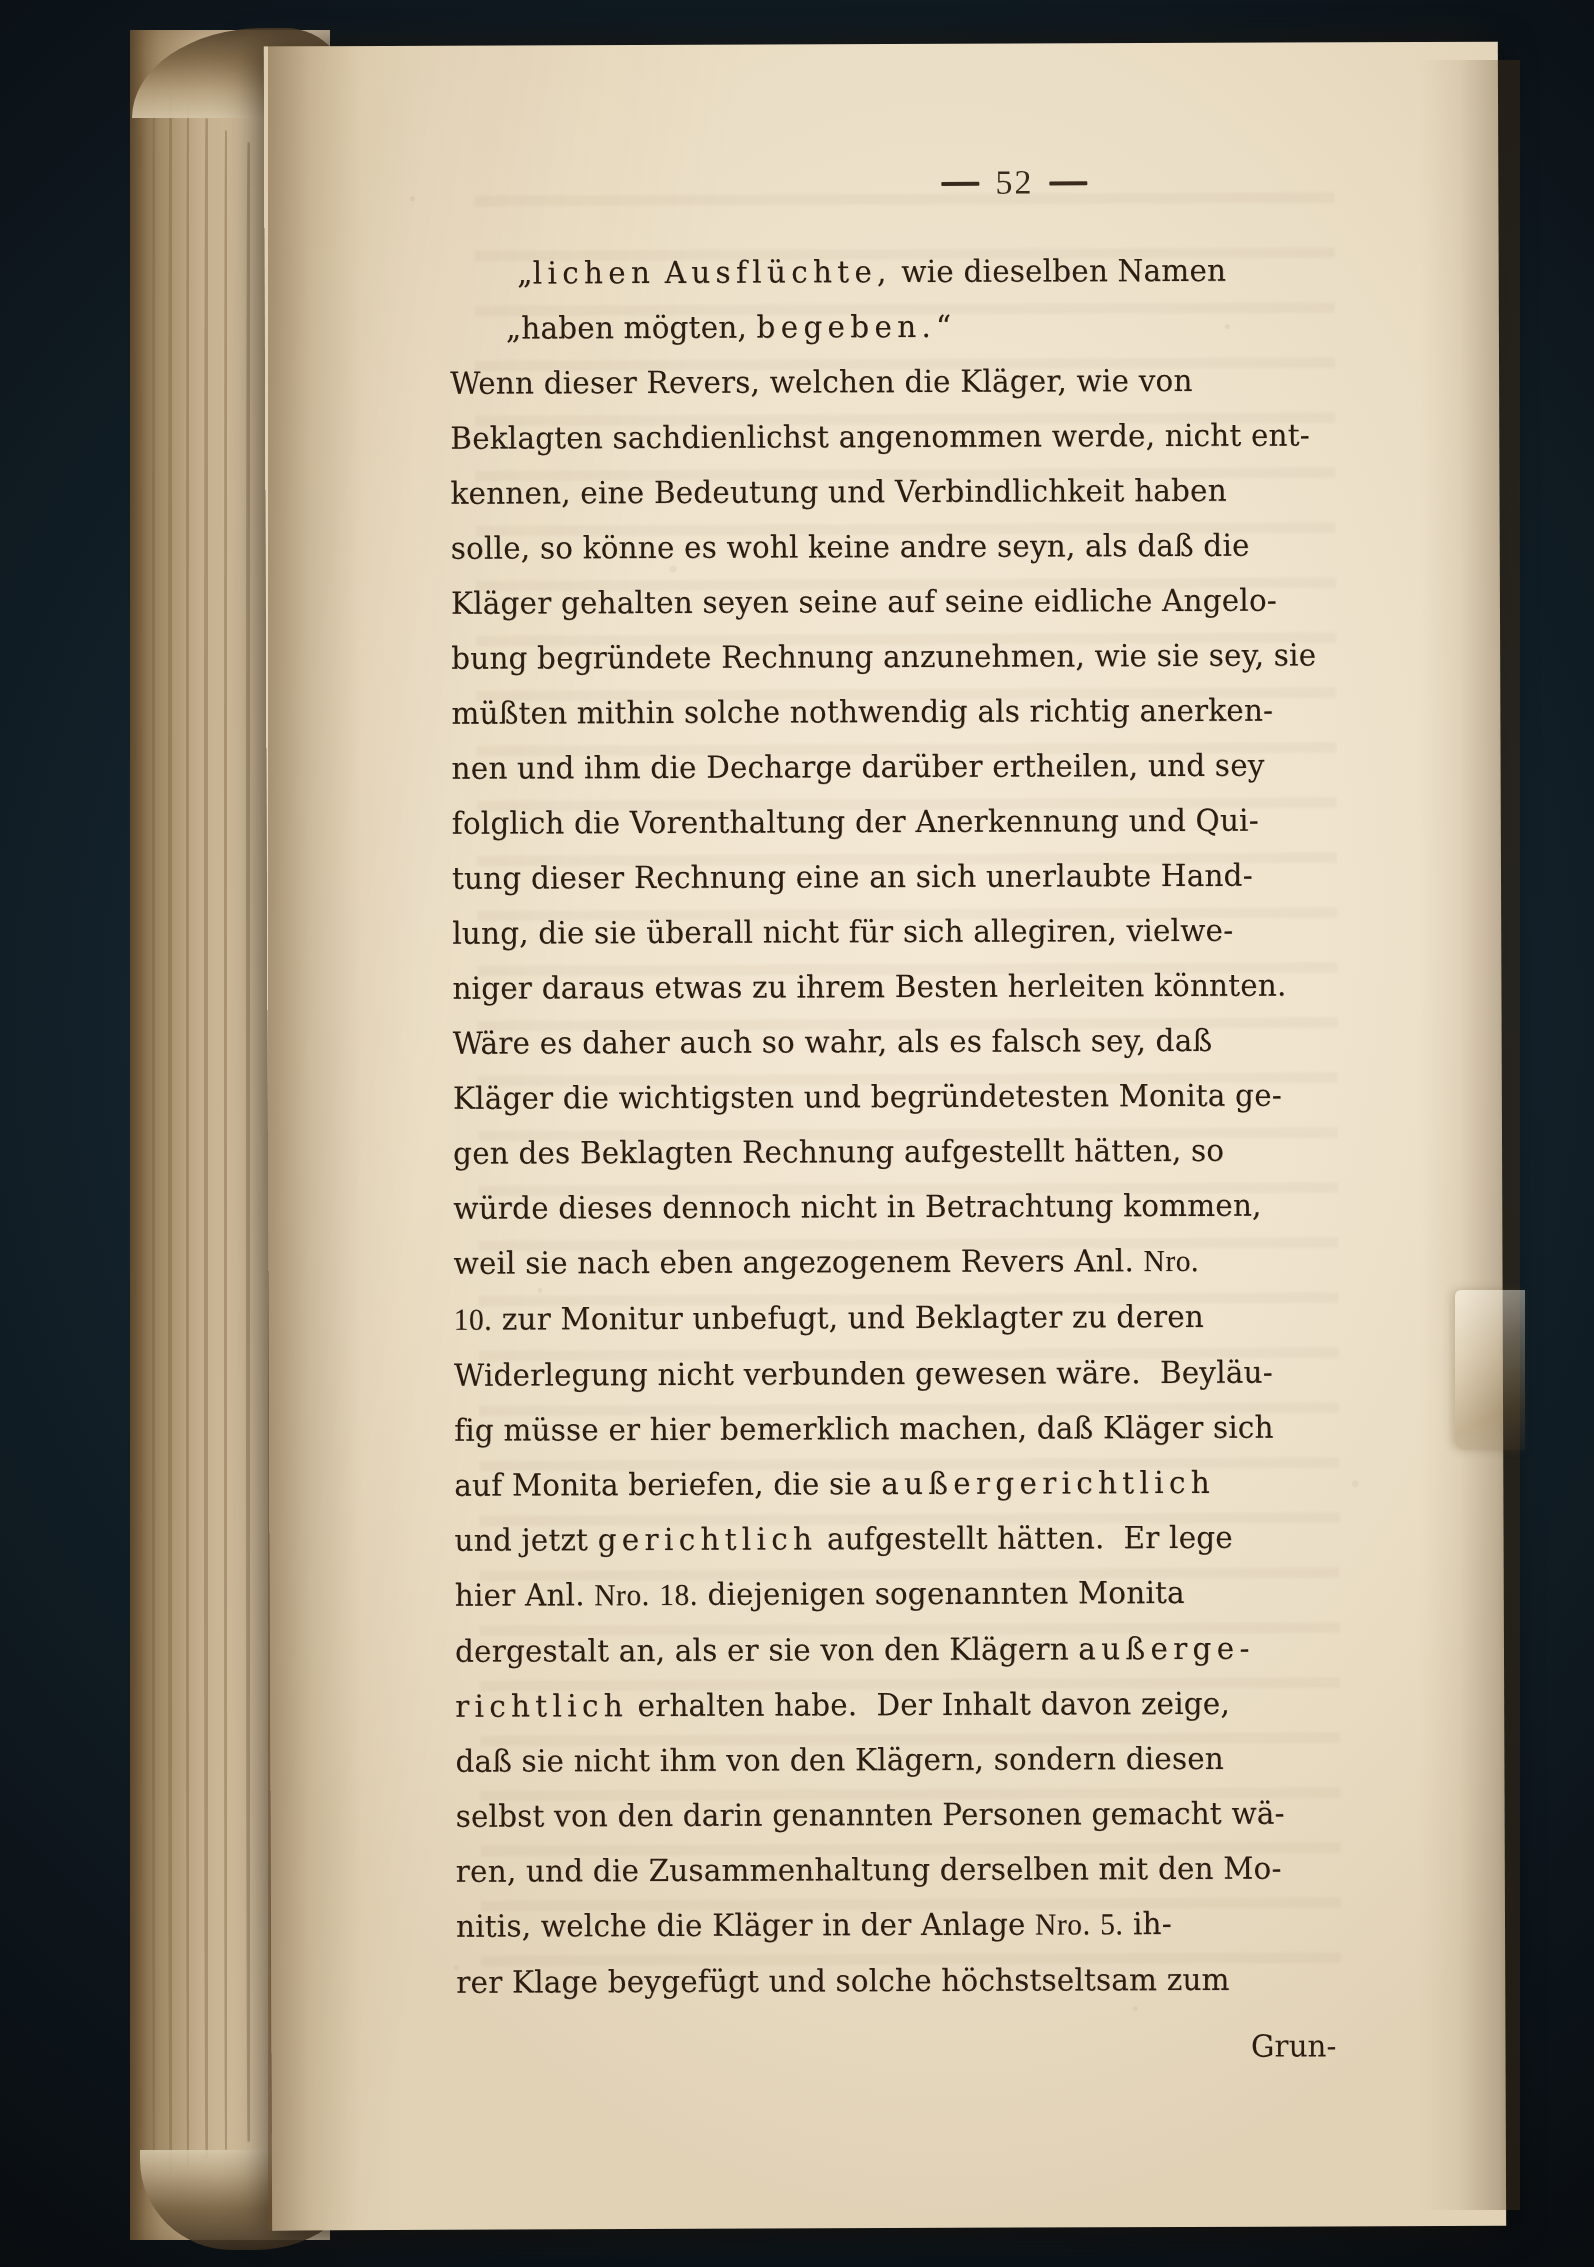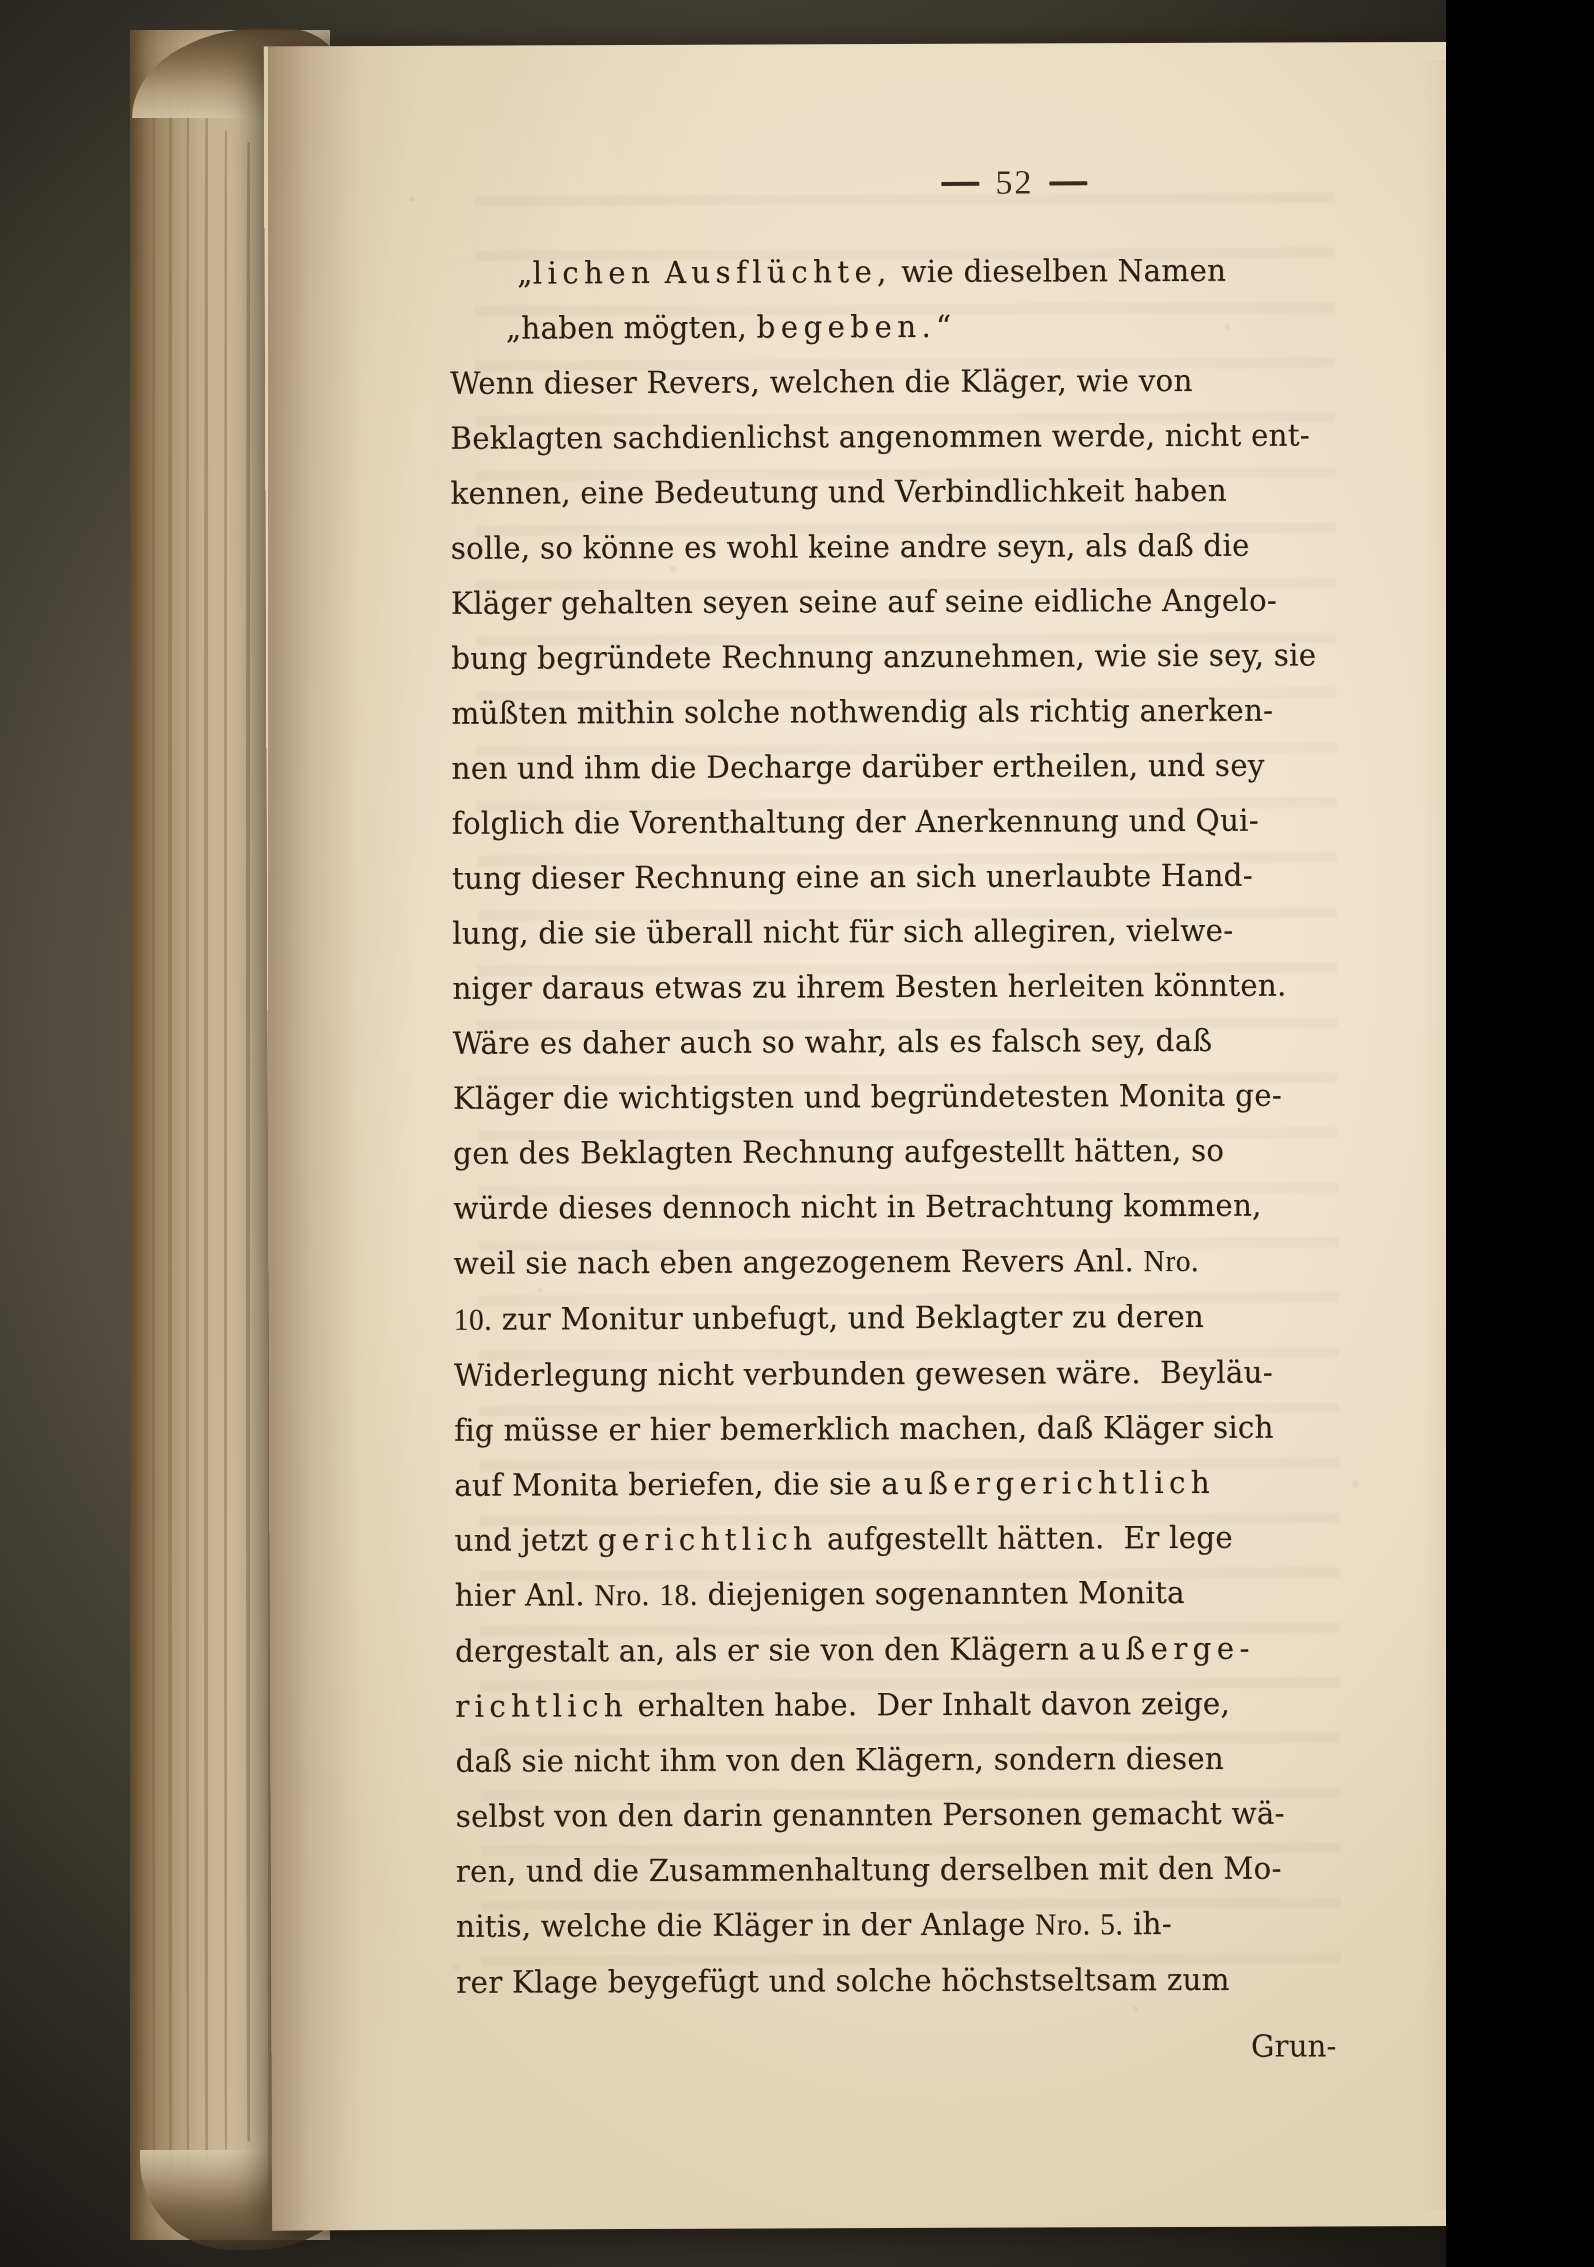--- a/index.html
+++ b/index.html
@@ -9,24 +9,24 @@
     background: #000;
   }
 
   body {
     font-family: "Liberation Serif", serif;
   }
 
   
   #scan {
     position: relative;
-    width: 1446px;
+    width: 1594px;
     height: 2267px;
     overflow: hidden;
-    background: #fef9c3;
+    background: #0c4a6e;
   }
 
   
   #scan::before {
     content: "";
     position: absolute;
     inset: 0;
     background:
       radial-gradient(ellipse 120% 90% at 50% 45%, rgba(40,34,30,0.55) 0%, rgba(8,7,8,0.95) 78%);
     pointer-events: none;

